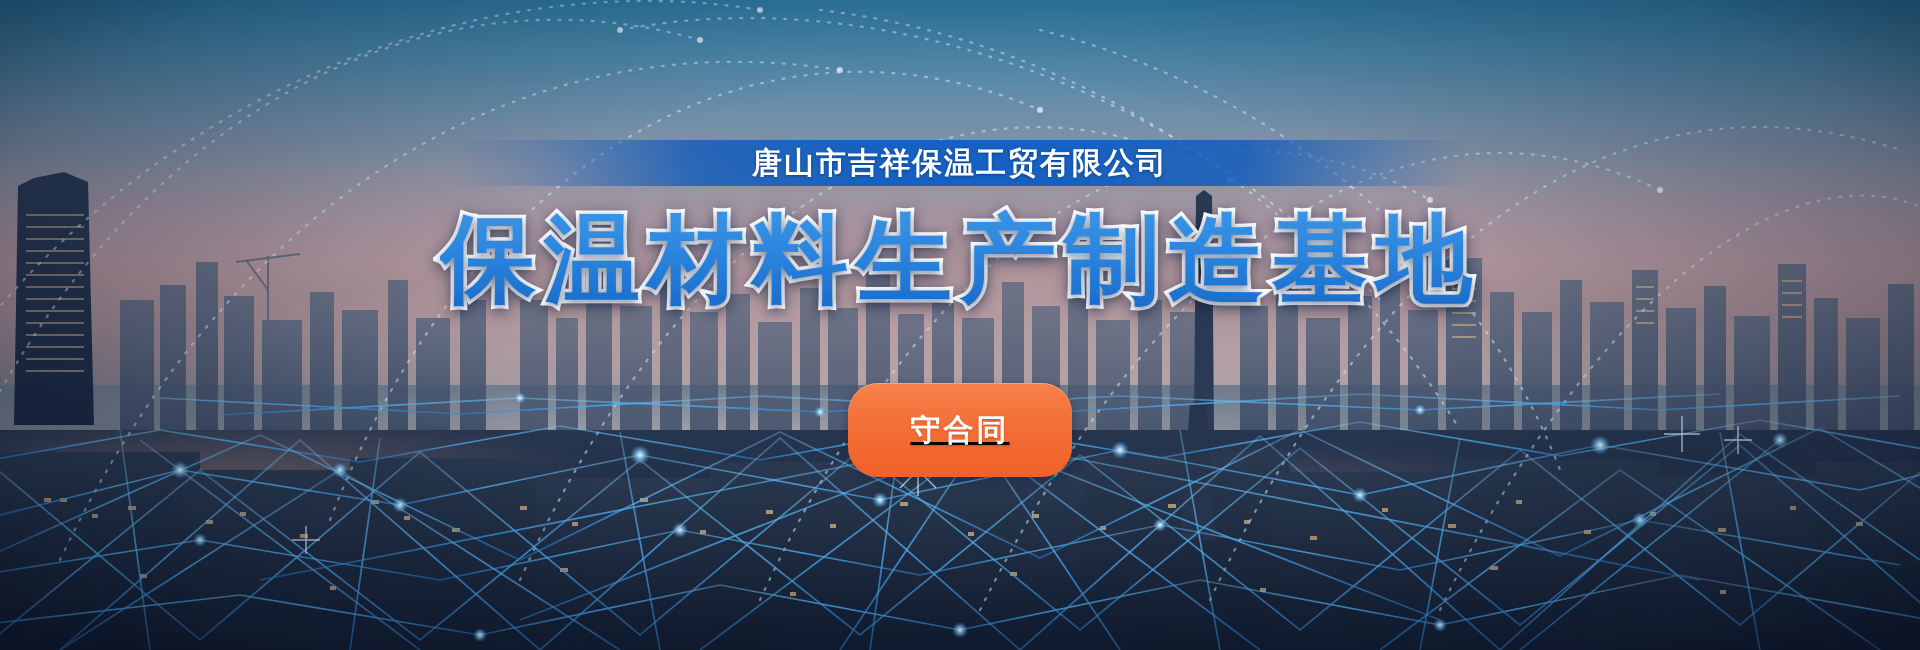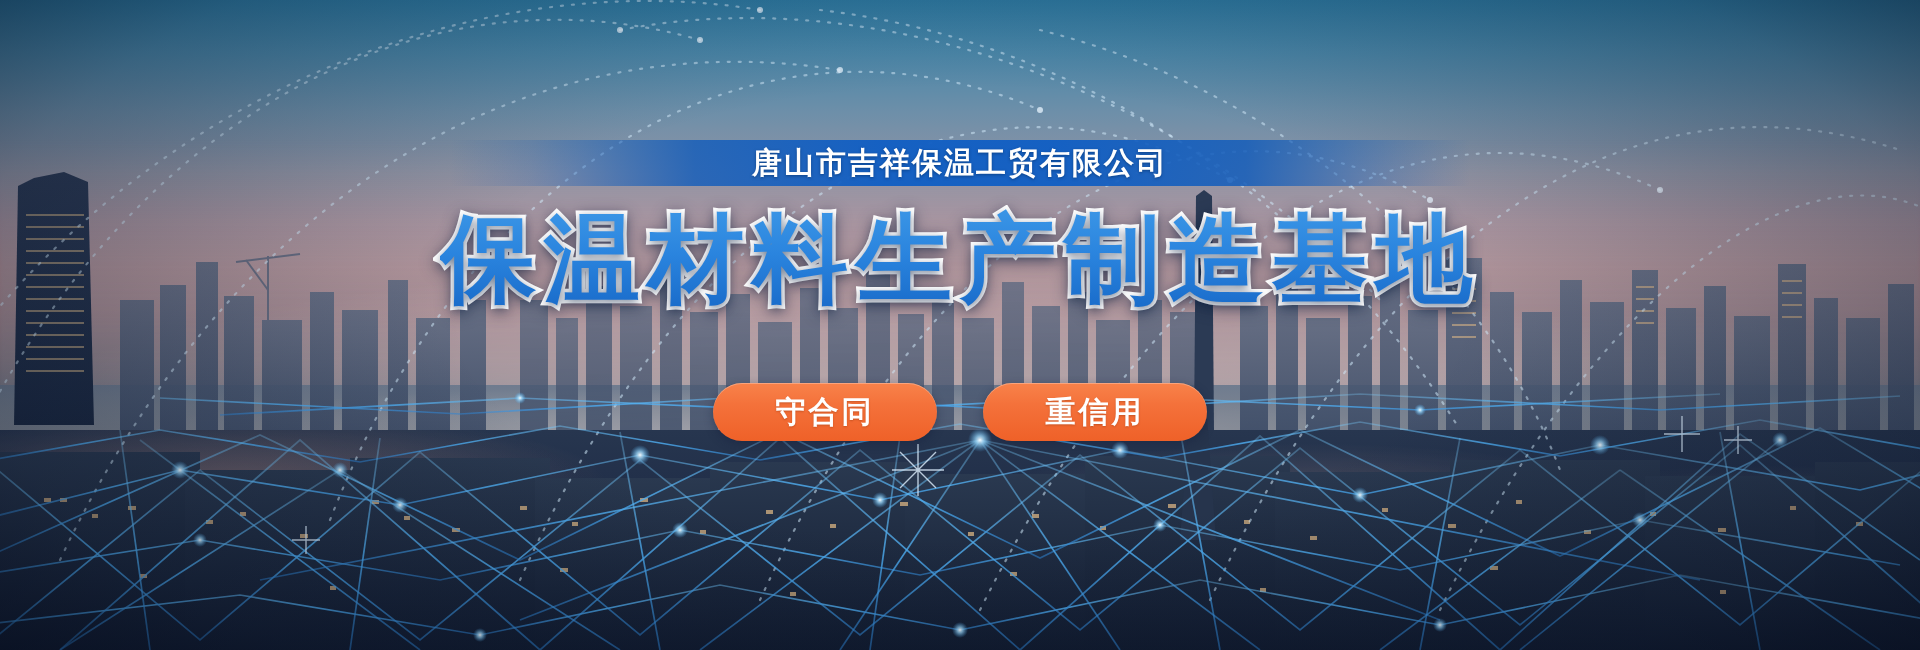--- a/index.html
+++ b/index.html
@@ -131,22 +131,23 @@
   .pills{
     position:absolute;left:50%;top:383px;transform:translateX(-50%);
     display:flex;gap:46px;
   }
   .pill{
     min-width:172px;height:58px;
     border-radius:30px;
     display:flex;align-items:center;justify-content:center;
     background:linear-gradient(to bottom,#f8824a 0%,#f4713a 38%,#ef6128 100%);
     box-shadow:0 3px 10px rgba(20,30,60,.40), inset 0 1px 0 rgba(255,255,255,.28);
-    padding:0 26px;
+    padding:18px 26px;
     cursor:pointer;
+    text-decoration:underline;
   }
   .pill-text{
     color:#ffffff;
     font-size:30px;
     font-weight:bold;
     letter-spacing:3px;
     white-space:nowrap;
     text-shadow:0 1px 2px rgba(150,55,15,.45);
   }
 </style>
@@ -468,19 +469,16 @@
       <span class="subtitle-text">唐山市吉祥保温工贸有限公司</span>
     </div>
 
     <div class="headline-outline">保温材料生产制造基地</div>
     <div class="headline">保温材料生产制造基地</div>
 
     <div class="pills">
       <div class="pill">
         <span class="pill-text">守合同</span>
       </div>
-      <div class="pill">
-        <span class="pill-text">重信用</span>
-      </div>
     </div>
 
   </div>
 </div>
 
 </body></html>

